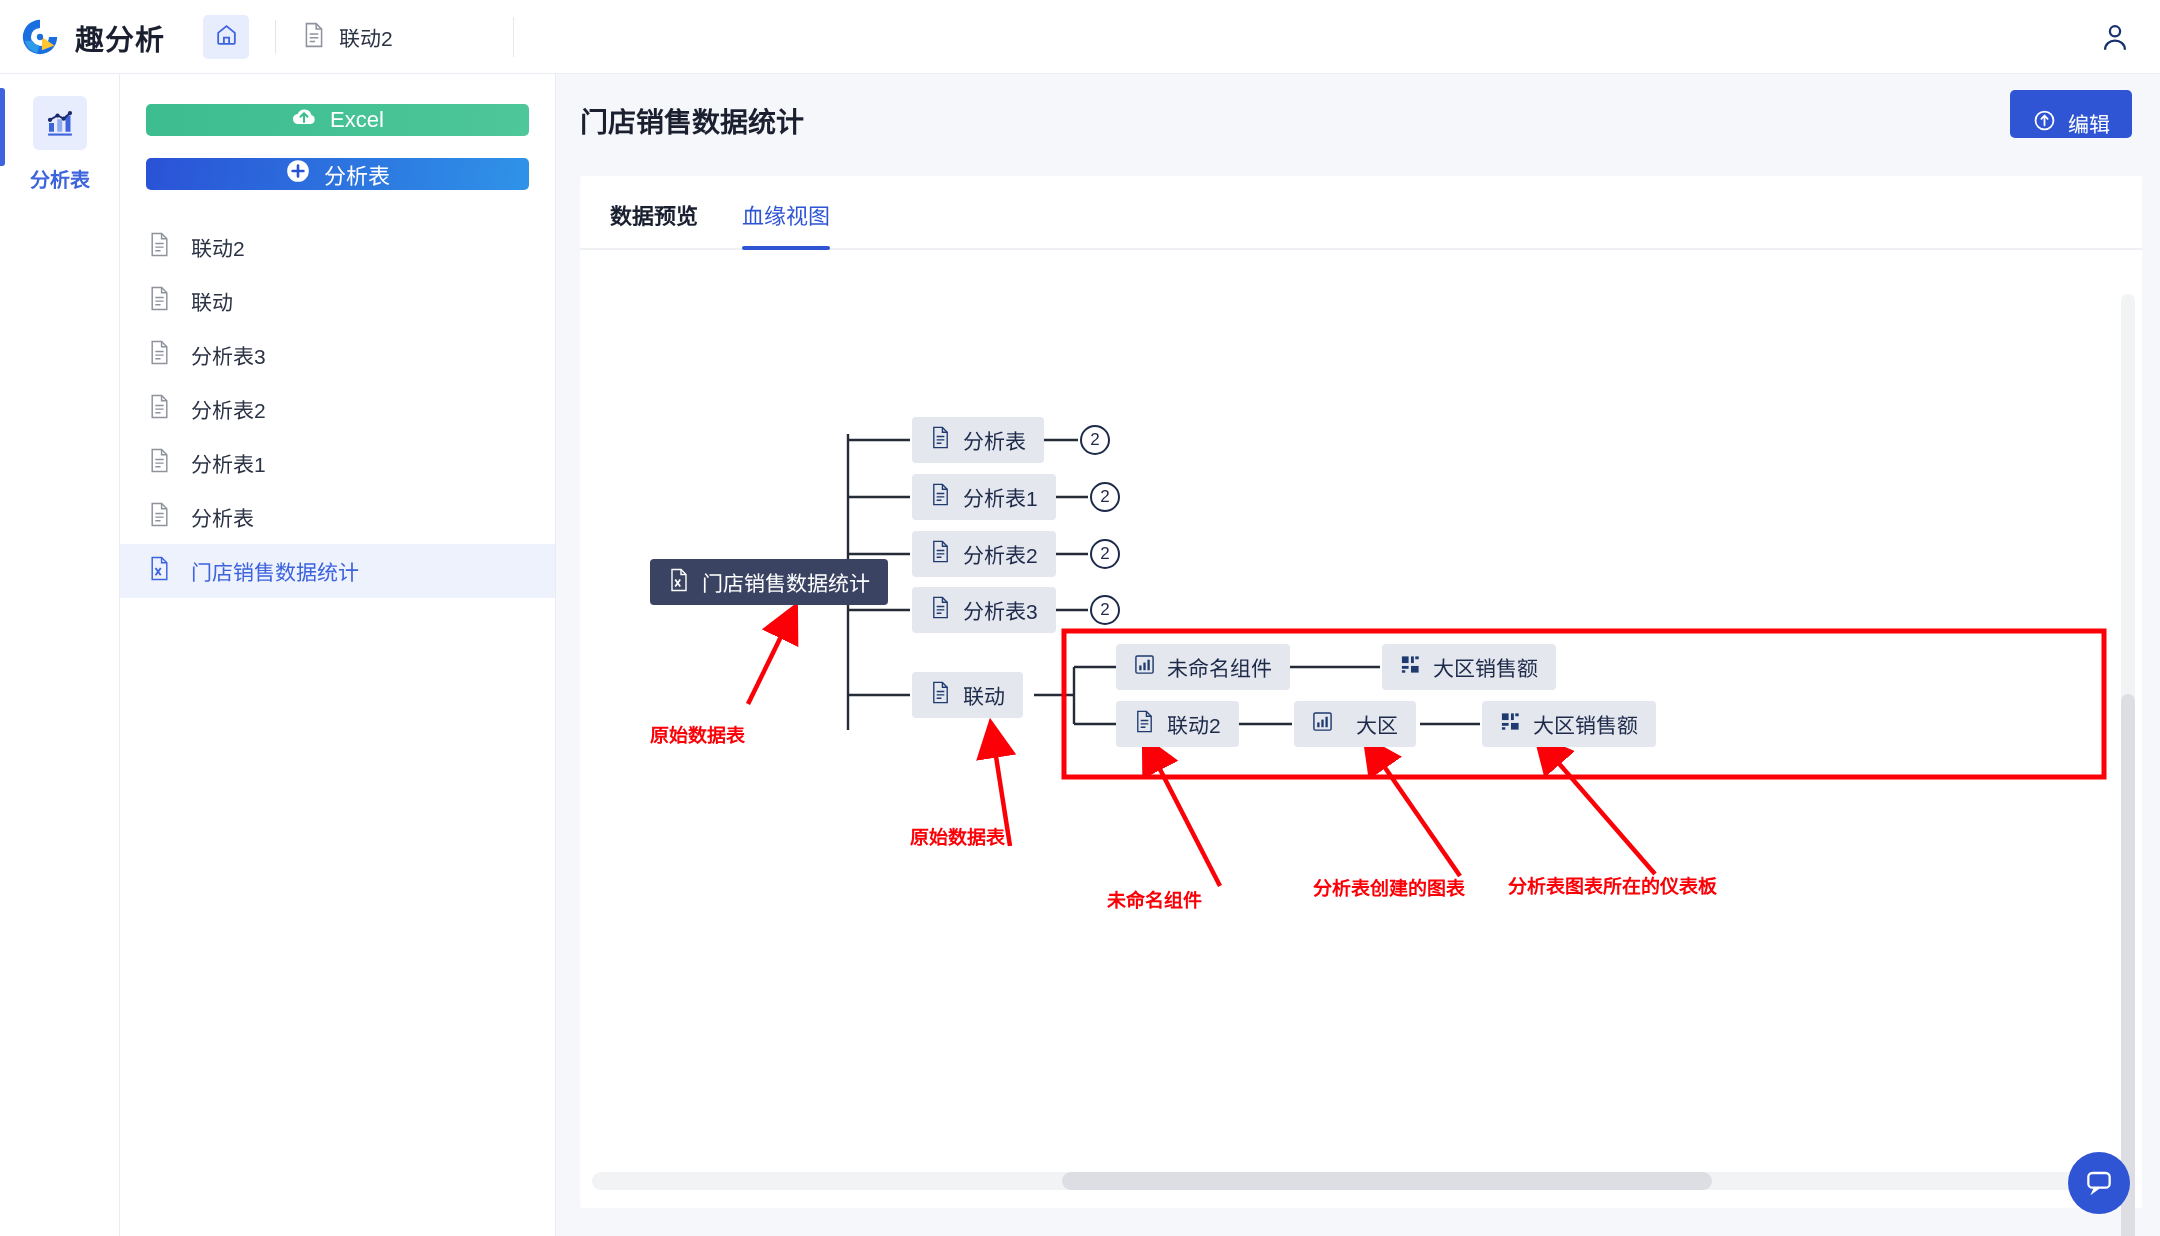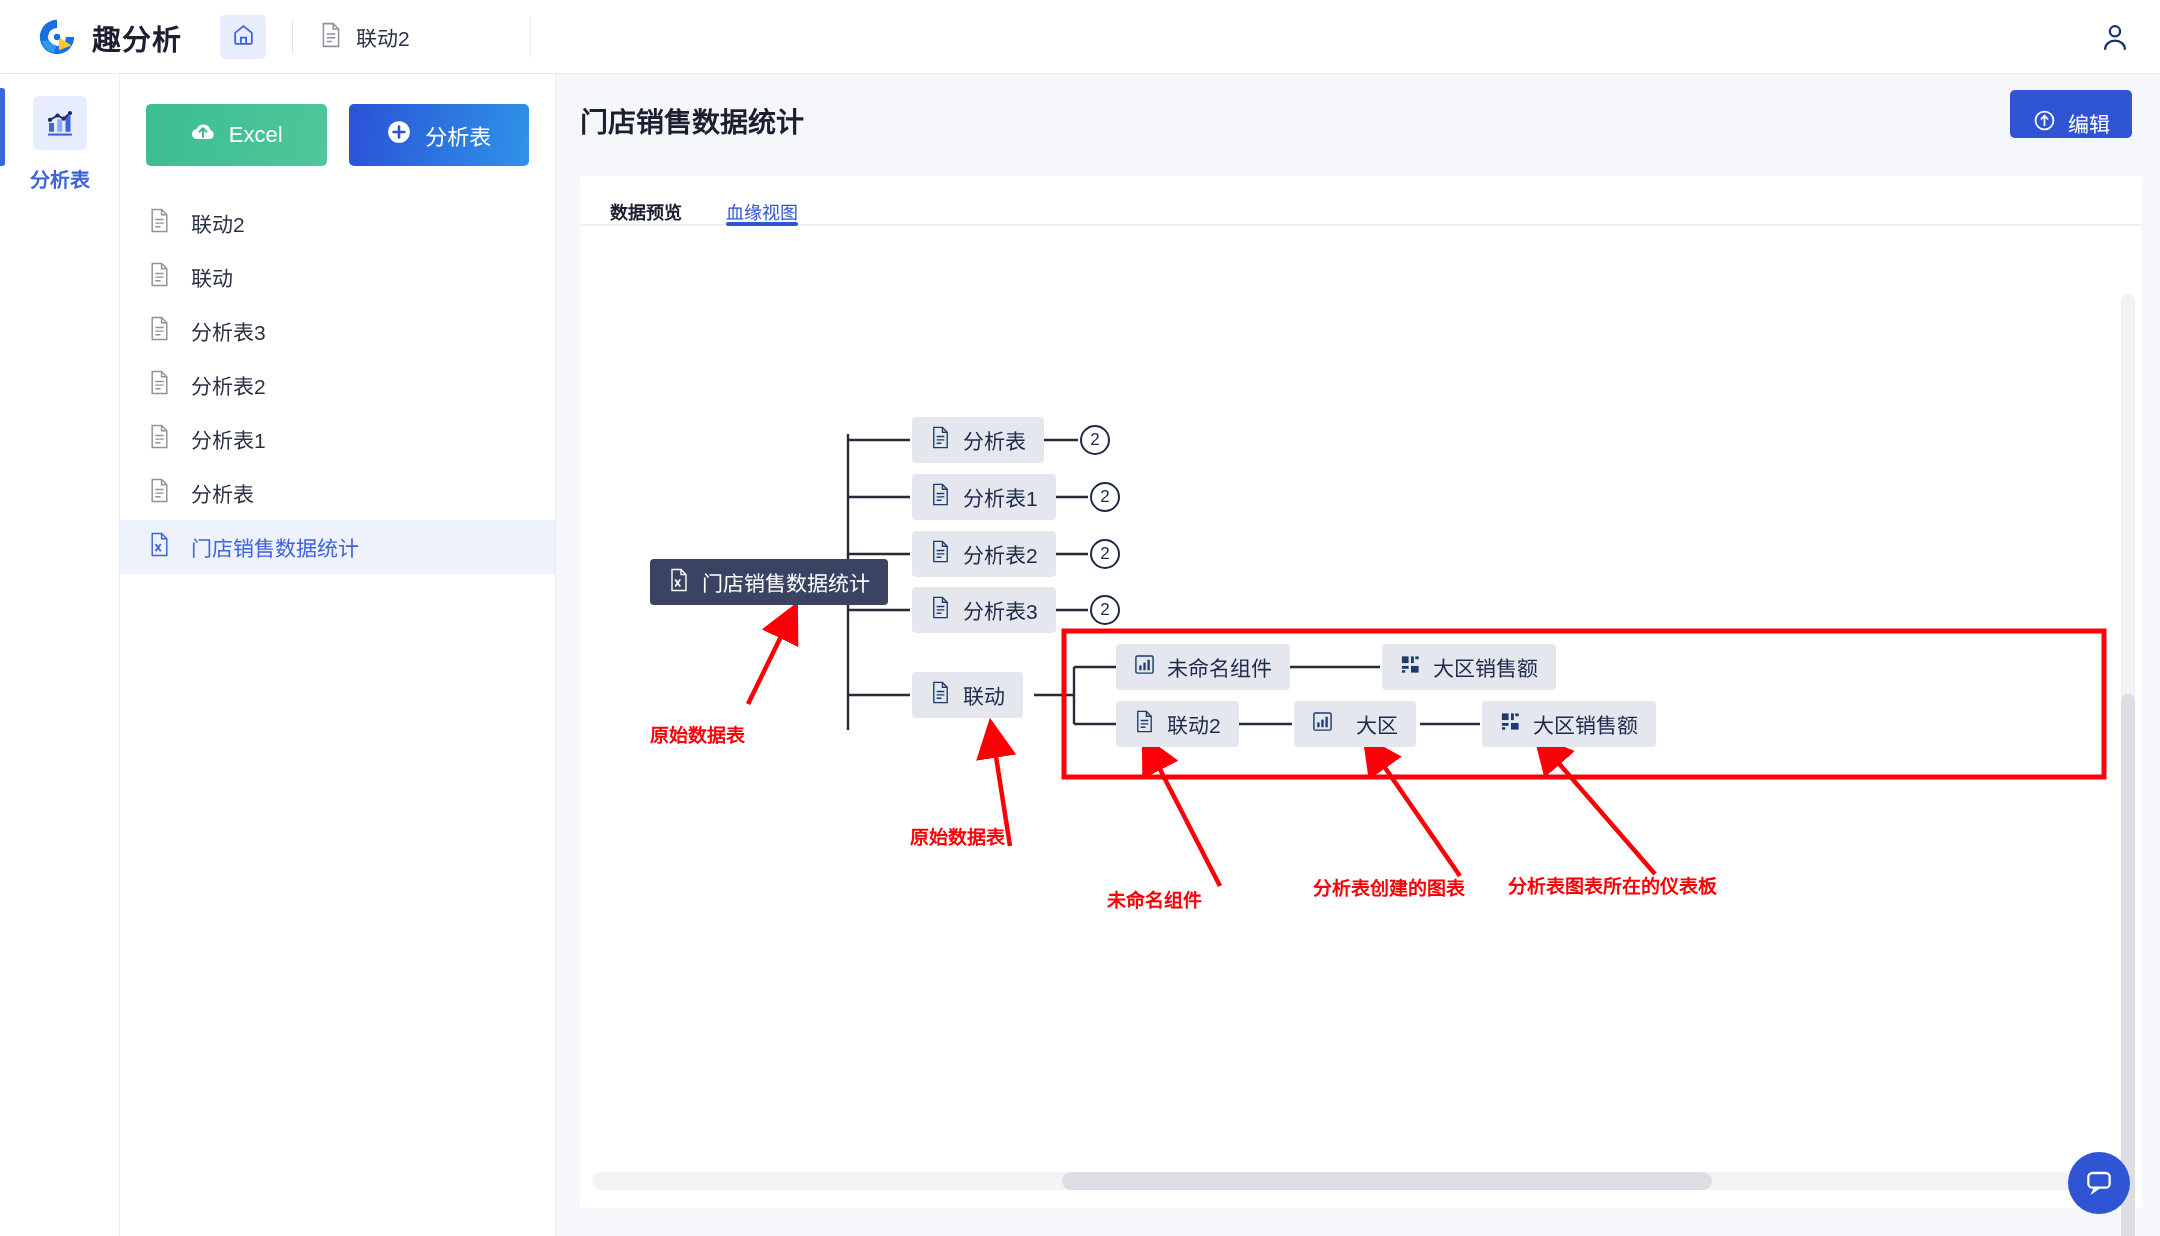--- a/index.html
+++ b/index.html
@@ -11,21 +11,21 @@
     overflow: hidden;
   }
   .app { position: relative; width: 2160px; height: 1236px; }
 
   
   .topbar {
     position: absolute; left: 0; top: 0; width: 2160px; height: 74px;
     background: #ffffff; border-bottom: 1px solid #e9ecf2;
     display: flex; align-items: center; z-index: 30;
   }
-  .brand { display: flex; align-items: flex-end; gap: 14px; padding-left: 36px; }
+  .brand { display: flex; align-items: flex-end; gap: 14px; padding-left: 19px; }
   .brand-logo { width: 42px; height: 42px; display: block; }
   .brand-name {
     font-size: 29px; font-weight: 700; color: #1b2030; letter-spacing: 1px;
   }
   .home-btn {
     margin-left: 38px; width: 46px; height: 44px; border-radius: 5px;
     background: #e8edfd; display: flex; align-items: center; justify-content: center;
     cursor: pointer;
   }
   .topbar-sep {
@@ -64,21 +64,21 @@
     content: ""; position: absolute; left: 0; top: 14px;
     width: 5px; height: 78px; background: #3d63dd; border-radius: 0 3px 3px 0;
   }
 
   
   .explorer {
     position: absolute; left: 120px; top: 74px; width: 436px; height: 1162px;
     background: #ffffff; border-right: 1px solid #e9ecf2; z-index: 15;
   }
   .explorer-actions {
-    display: flex; gap: 22px; padding: 30px 26px 0 26px;
+    display: flex; gap: 22px; padding: 30px 26px 0 26px; flex-direction: column;
   }
   .btn {
     flex: 1; height: 62px; border-radius: 5px; border: none; cursor: pointer;
     display: flex; align-items: center; justify-content: center; gap: 13px;
     font-size: 22px; color: #fff; font-family: inherit;
   }
   .btn-excel { background: linear-gradient(100deg,#3cbd90 0%,#4ec79a 100%); }
   .btn-new   { background: linear-gradient(100deg,#2a52d6 0%,#2f93e8 100%); }
 
   .file-list { margin-top: 30px; }
@@ -106,21 +106,21 @@
 
   .panel {
     position: absolute; left: 24px; top: 102px; right: 18px; bottom: 28px;
     background: #ffffff; border-radius: 3px;
   }
   .tabs {
     display: flex; gap: 44px; padding: 22px 30px 0 30px;
     border-bottom: 2px solid #eef0f4; position: relative;
   }
   .tab {
-    font-size: 18px; color: #1b2030; font-weight: 700;
+    padding-bottom: 18px; font-size: 22px; color: #1b2030; font-weight: 700;
     cursor: pointer; position: relative;
   }
   .tab.active { color: #2f55d4; font-weight: 400; }
   .tab.active::after {
     content: ""; position: absolute; left: 0; right: 0; bottom: -2px;
     height: 4px; background: #2f55d4; border-radius: 2px;
   }
 
   .canvas {
     position: absolute; left: 0; top: 70px; right: 0; bottom: 0; overflow: hidden;

